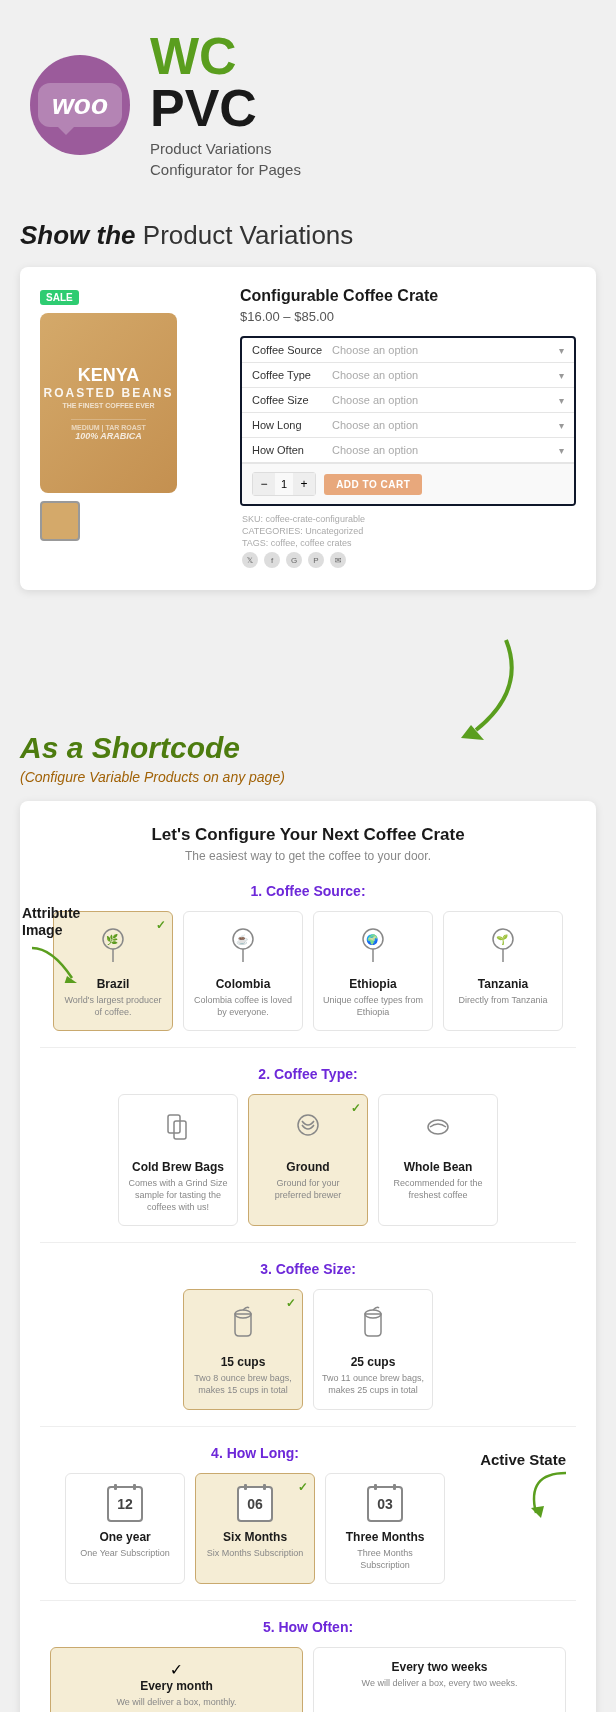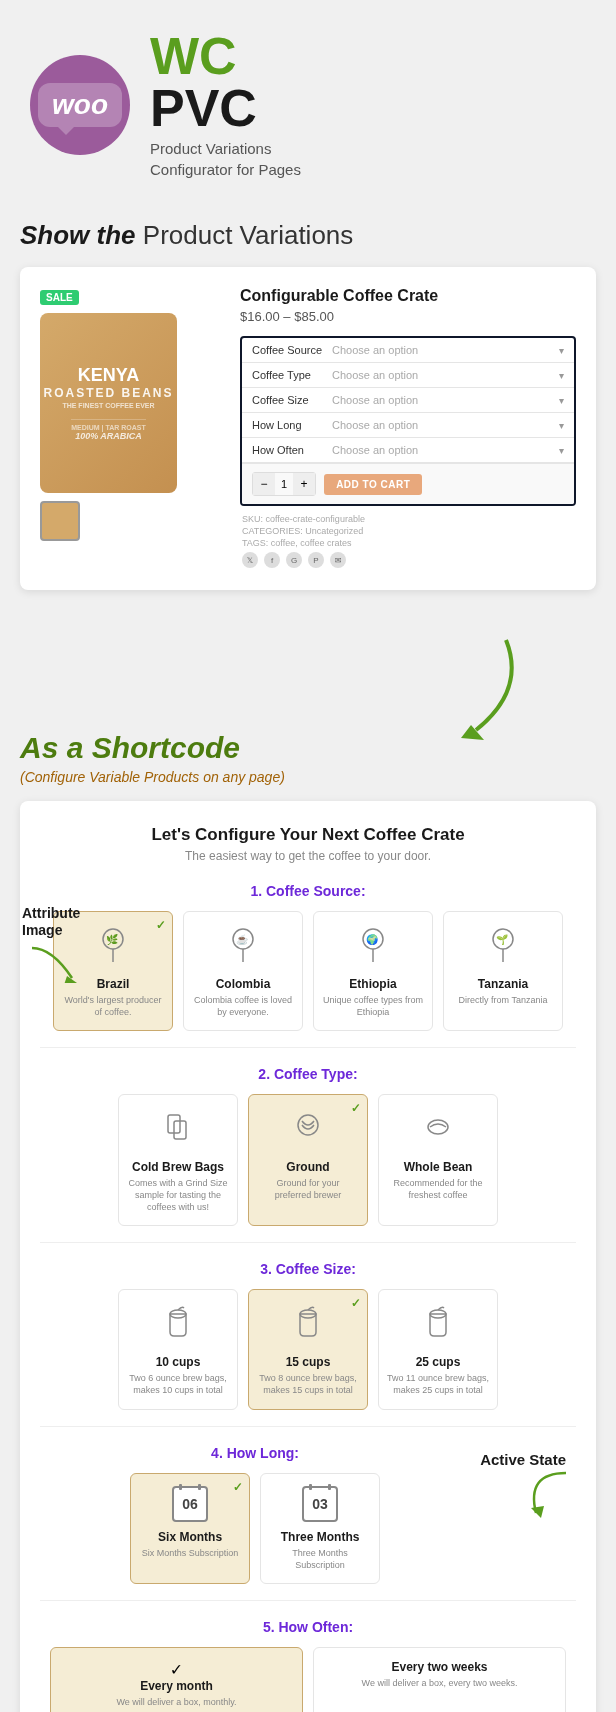--- a/index.html
+++ b/index.html
@@ -648,62 +648,56 @@
           </span>
           <div class="option-name">Whole Bean</div>
           <div class="option-desc">Recommended for the freshest coffee</div>
         </div>
       </div>
 
       <hr class="divider">
 
       <div class="step-title">3. Coffee Size:</div>
       <div class="options-grid">
-        <div class="option-card">
+        <div class="option-card active">
+          <span class="checkmark">✓</span>
           <span class="option-icon">
             <svg width="40" height="40" viewBox="0 0 40 40">
               <path d="M12 12 L12 30 Q12 34 16 34 L24 34 Q28 34 28 30 L28 12 Z" fill="none" stroke="#888" stroke-width="1.5"></path>
               <ellipse cx="20" cy="12" rx="8" ry="4" fill="none" stroke="#888" stroke-width="1.5"></ellipse>
               <path d="M20 8 Q24 4 26 6" fill="none" stroke="#888" stroke-width="1.5"></path>
             </svg>
           </span>
-          <div class="option-name">10 cups</div>
-          <div class="option-desc">Two 6 ounce brew bags, makes 10 cups in total</div>
-        </div>
-        <div class="option-card active">
-          <span class="checkmark">✓</span>
+          <div class="option-name">15 cups</div>
+          <div class="option-desc">Two 8 ounce brew bags, makes 15 cups in total</div>
+        </div>
+        <div class="option-card">
           <span class="option-icon">
             <svg width="40" height="40" viewBox="0 0 40 40">
               <path d="M12 12 L12 30 Q12 34 16 34 L24 34 Q28 34 28 30 L28 12 Z" fill="none" stroke="#888" stroke-width="1.5"></path>
               <ellipse cx="20" cy="12" rx="8" ry="4" fill="none" stroke="#888" stroke-width="1.5"></ellipse>
               <path d="M20 8 Q24 4 26 6" fill="none" stroke="#888" stroke-width="1.5"></path>
             </svg>
           </span>
-          <div class="option-name">15 cups</div>
-          <div class="option-desc">Two 8 ounce brew bags, makes 15 cups in total</div>
-        </div>
-        <div class="option-card">
-          <span class="option-icon">
-            <svg width="40" height="40" viewBox="0 0 40 40">
-              <path d="M12 12 L12 30 Q12 34 16 34 L24 34 Q28 34 28 30 L28 12 Z" fill="none" stroke="#888" stroke-width="1.5"></path>
-              <ellipse cx="20" cy="12" rx="8" ry="4" fill="none" stroke="#888" stroke-width="1.5"></ellipse>
-              <path d="M20 8 Q24 4 26 6" fill="none" stroke="#888" stroke-width="1.5"></path>
-            </svg>
-          </span>
           <div class="option-name">25 cups</div>
           <div class="option-desc">Two 11 ounce brew bags, makes 25 cups in total</div>
         </div>
       </div>
 
       <hr class="divider">
 
       <div style="display:flex; align-items:flex-start; justify-content:space-between;">
         <div style="flex:1;">
           <div class="step-title">4. How Long:</div>
           <div class="options-grid">
+            <div class="option-card">
+              <div class="icon-calendar">12</div>
+              <div class="option-name" style="margin-top:8px;">One year</div>
+              <div class="option-desc">One Year Subscription</div>
+            </div>
             <div class="option-card active">
               <span class="checkmark">✓</span>
               <div class="icon-calendar">06</div>
               <div class="option-name" style="margin-top:8px;">Six Months</div>
               <div class="option-desc">Six Months Subscription</div>
             </div>
             <div class="option-card">
               <div class="icon-calendar">03</div>
               <div class="option-name" style="margin-top:8px;">Three Months</div>
               <div class="option-desc">Three Months Subscription</div>

